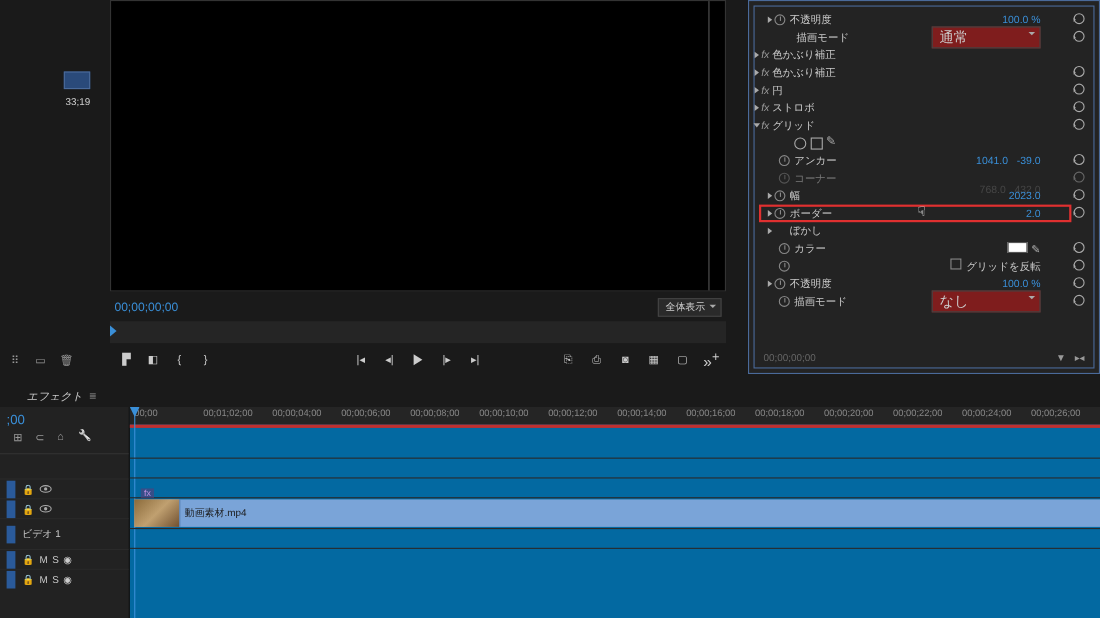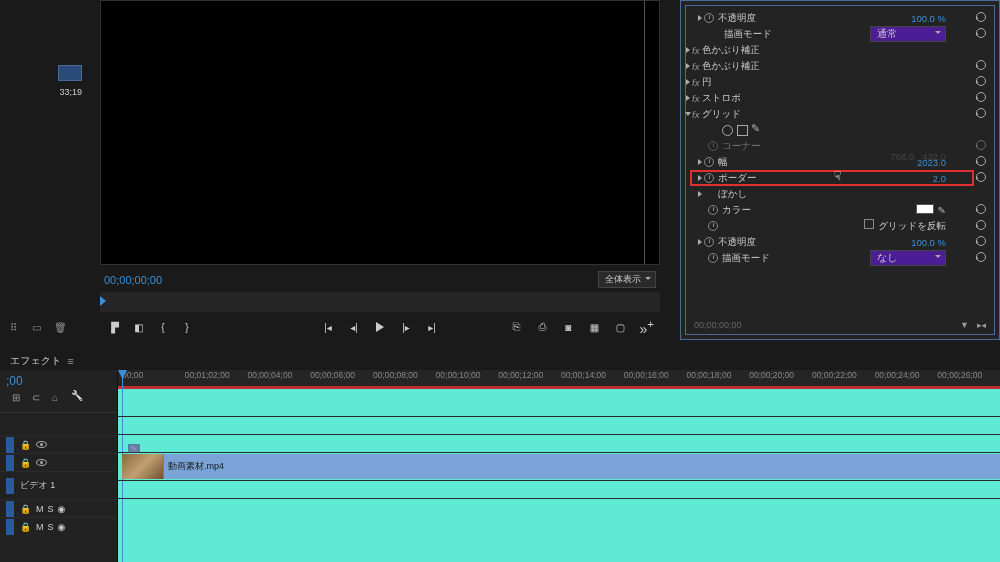--- a/index.html
+++ b/index.html
@@ -40,42 +40,42 @@
 .fx-row { display: flex; align-items: center; height: 16px; font-size: 9.5px; padding-right: 12px; position: relative; }
 .fx-row .reset { position: absolute; right: 8px; color: #aaa; }
 .fx-ind { width: 12px; display: inline-block; text-align: center; color: #ccc; }
 .chevron { display: inline-block; width: 0; height: 0; border-top: 3px solid transparent; border-bottom: 3px solid transparent; border-left: 4px solid #aaa; margin-right: 2px; }
 .chevron.open { transform: rotate(90deg); }
 .stopwatch { width: 10px; height: 10px; border: 1px solid #888; border-radius: 50%; position: relative; display: inline-block; margin-right: 4px; }
 .stopwatch:after { content: ''; position: absolute; left: 4px; top: 1px; width: 1px; height: 4px; background: #888; }
 .fx-label { color: #ccc; flex: 0 0 auto; }
 .fx-val { color: #3a8fd8; margin-left: auto; margin-right: 36px; }
 .fx-val.dim { color: #666; margin-top: 20px; }
-.fx-dropdown { background: #4c1d95; border: 1px solid #444; color: #ccc; font-size: 10px; padding: 0 14px 0 6px; position: relative; margin-left: auto; margin-right: 36px; width: 76px; }
+.fx-dropdown { background: #7f1d1d; border: 1px solid #444; color: #ccc; font-size: 13px; padding: 0 14px 0 6px; position: relative; margin-left: auto; margin-right: 36px; width: 99px; }
 .fx-dropdown:after { content: ''; position: absolute; right: 4px; top: 4px; border: 3px solid transparent; border-top-color: #aaa; }
 .fx-head { color: #ccc; }
 .fx-head .fx-sym { display: inline-block; width: 10px; font-style: italic; color: #999; }
 .grid-tools { display: flex; gap: 4px; padding-left: 36px; }
 .gt-circ { width: 11px; height: 11px; border: 1px solid #aaa; border-radius: 50%; }
 .gt-rect { width: 11px; height: 11px; border: 1px solid #aaa; }
 .gt-pen { width: 11px; height: 11px; position: relative; }
 .gt-pen:before { content: '✎'; position: absolute; left: -1px; top: -3px; color: #aaa; font-size: 11px; }
 .checkbox { width: 10px; height: 10px; border: 1px solid #888; display: inline-block; margin-right: 4px; }
 .color-swatch { width: 18px; height: 10px; background: #fff; border: 1px solid #555; display: inline-block; margin-right: 4px; }
 .eyedrop { display: inline-block; font-size: 10px; color: #aaa; }
 .border-hl { position: absolute; left: 4px; right: 20px; height: 16px; border: 2px solid #e03030; pointer-events: none; }
 .fx-bottom { position: absolute; bottom: 4px; left: 8px; right: 8px; display: flex; justify-content: space-between; font-size: 9px; color: #666; }
 .fx-bottom .btm-icons { display: flex; gap: 8px; color: #999; }
 
 
-.fx-tab { position: absolute; left: 0; top: 350px; font-size: 10px; color: #ccc; display: flex; align-items: center; gap: 6px; padding: 4px 10px; }
+.fx-tab { position: absolute; left: 0; top: 350px; font-size: 10px; color: #ccc; display: flex; align-items: center; gap: 6px; padding: 4px 24px; font-style: italic; }
 .fx-tab .menu-ico { font-size: 11px; color: #999; }
 
 
-.timeline { position: absolute; left: 0; right: 0; top: 370px; bottom: 0; background: #5eead4; }
+.timeline { position: absolute; left: 0; right: 0; top: 370px; bottom: 0; background: #0369a1; }
 .tl-left { position: absolute; left: 0; top: 0; bottom: 0; width: 118px; background: #222; border-right: 1px solid #111; }
 .tl-hdr { padding: 4px 6px; border-bottom: 1px solid #333; }
 .tl-playhead { color: #3a8fd8; font-size: 12px; }
 .tl-tools { display: flex; gap: 8px; padding: 4px 6px; color: #999; }
 .tl-tools .ti { width: 12px; height: 12px; }
 .track { height: 18px; display: flex; align-items: center; padding: 0 6px; gap: 4px; border-top: 1px solid #2a2a2a; font-size: 9px; color: #ccc; }
 .track.v1 { height: 28px; }
 .tk-sel { width: 8px; height: 16px; background: #2a5a9a; margin-right: 2px; }
 .tk-toggle { width: 12px; height: 12px; display: flex; align-items: center; justify-content: center; }
 .eye { width: 11px; height: 7px; border: 1px solid #aaa; border-radius: 50%; position: relative; }
@@ -199,20 +199,27 @@
           <span class="fx-label">グリッド</span>
           <span class="reset"><span class="reset-ico"></span></span>
         </div>
       <div class="fx-row">
           <div class="grid-tools">
             <div class="gt-circ"></div>
             <div class="gt-rect"></div>
             <div class="gt-pen"></div>
           </div>
         </div>
+      <div class="fx-row">
+          <span style="width:22px"></span>
+          <span class="stopwatch"></span>
+          <span class="fx-label">アンカー</span>
+          <span class="fx-val"><span>1041.0</span>&nbsp;&nbsp;&nbsp;<span>-39.0</span></span>
+          <span class="reset"><span class="reset-ico"></span></span>
+        </div>
       <div class="fx-row" style="opacity:.5">
           <span style="width:22px"></span>
           <span class="stopwatch"></span>
           <span class="fx-label">コーナー</span>
           <span class="fx-val dim"><span>768.0</span>&nbsp;&nbsp;&nbsp;<span>432.0</span></span>
           <span class="reset"><span class="reset-ico"></span></span>
         </div>
       <div class="fx-row">
           <span style="width:12px"></span>
           <span class="chevron"></span>

